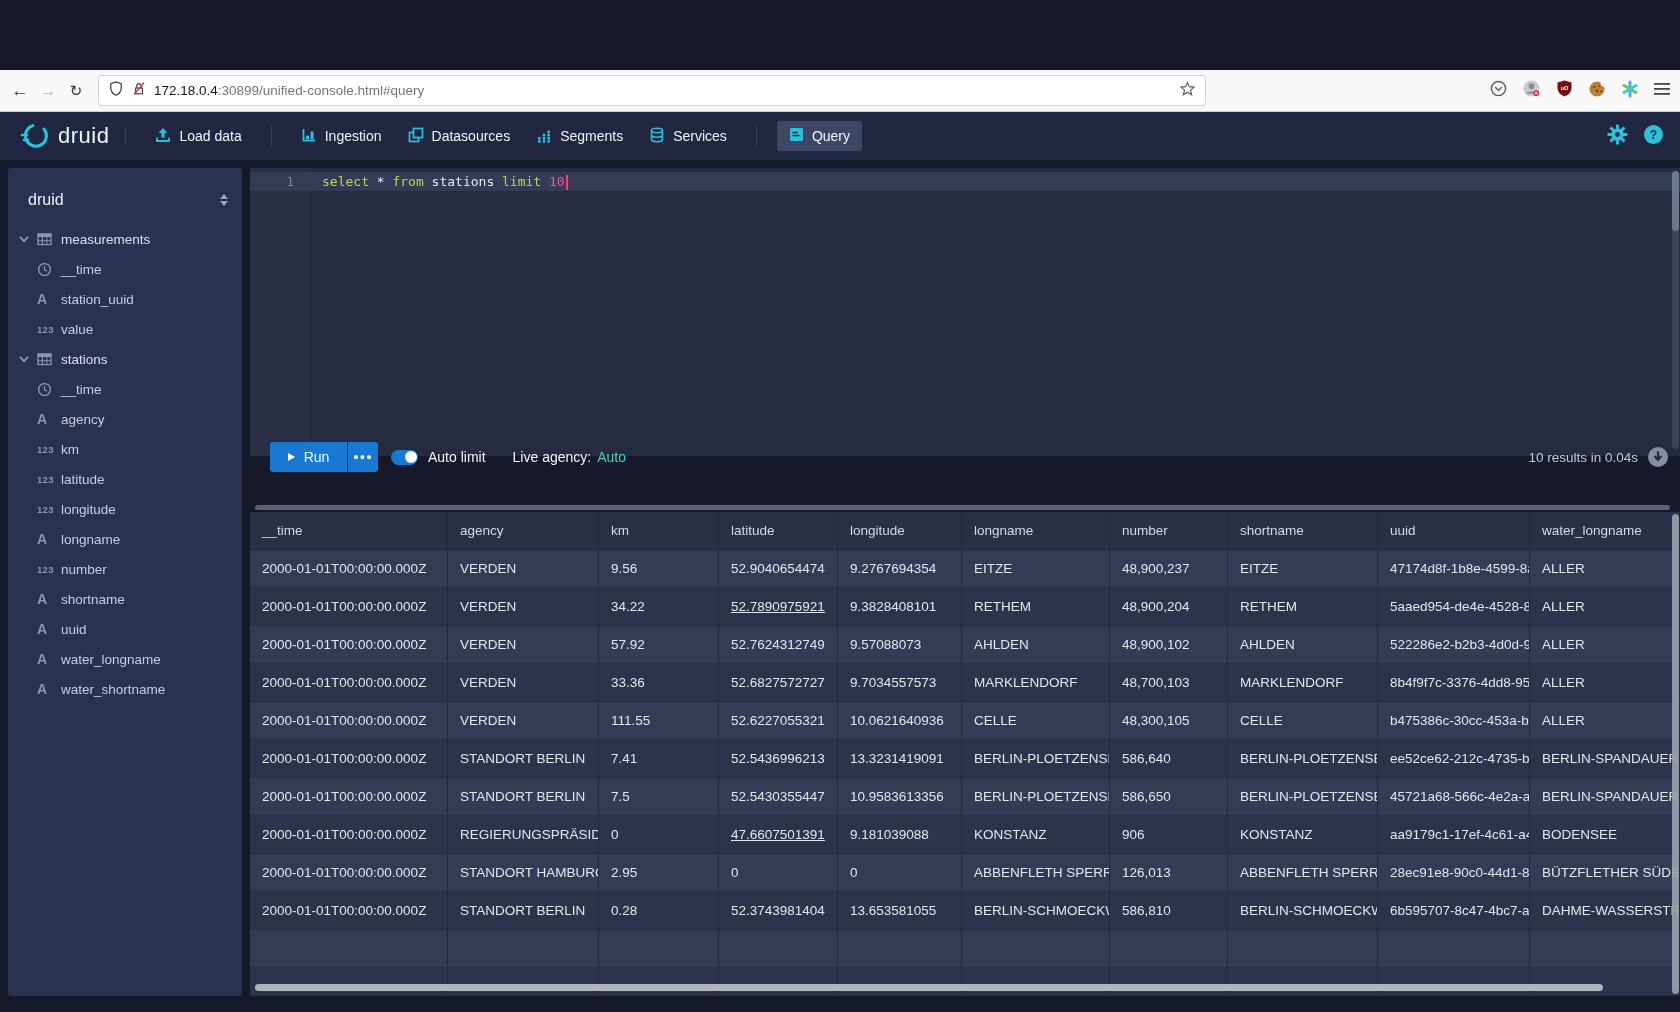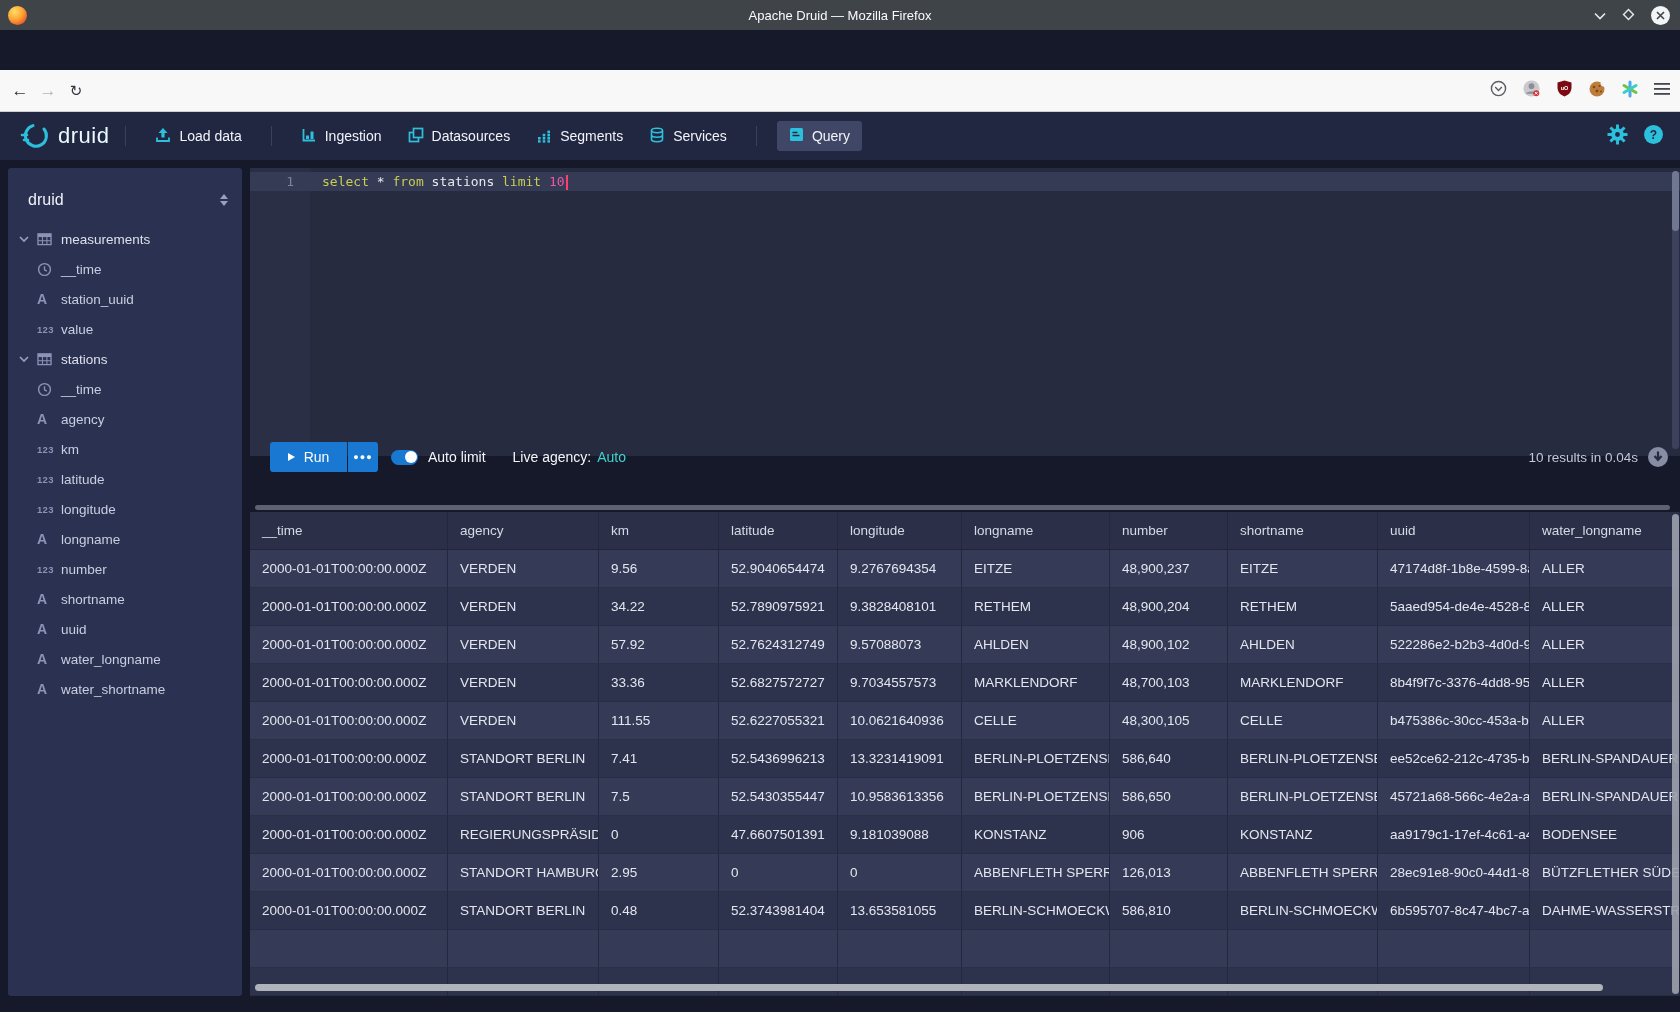--- a/index.html
+++ b/index.html
@@ -94,43 +94,42 @@
   .trow.filler2{height:28px;}
   .trow.filler2 .cell{height:28px;}
   .hscroll{position:absolute;left:5px;bottom:5px;width:1348px;height:7px;background:#b0b3ba;border-radius:4px;}
   .vscroll{position:absolute;right:1px;top:2px;bottom:2px;width:7px;background:#9da1ac;border-radius:4px;opacity:.9;}
 </style>
 </head>
 <body>
 
 <div class="screen">
 
-  <div class="titlebar">
-    <div class="ff-logo"></div>
-    <div class="win-title">Apache Druid — Mozilla Firefox</div>
-    <div class="win-controls">
-      <span class="wc"><svg width="12" height="8" viewBox="0 0 12 8">
-            <polyline points="1,1.5 6,6.5 11,1.5" fill="none" stroke="#e7e9ec" stroke-width="1.6"></polyline>
-          </svg></span>
-      <span class="wc"><svg width="13" height="13" viewBox="0 0 13 13">
-            <rect x="3" y="3" width="7" height="7" fill="none" stroke="#e7e9ec" stroke-width="1.4" transform="rotate(45 6.5 6.5)"></rect>
-          </svg></span>
-      <span class="wc-close">
-          <svg width="9" height="9" viewBox="0 0 9 9">
-            <path d="M1 1 L8 8 M8 1 L1 8" stroke="#3f4449" stroke-width="1.6"></path>
-          </svg>
-        </span>
-    </div>
-  </div>
 
 
   <div class="navbar">
     <span class="nav-btn" style="margin-left:6px;">←</span>
     <span class="nav-btn disabled">→</span>
     <span class="nav-btn" style="font-size:15px;">↻</span>
+    <div class="urlbar">
+      <span><svg width="14" height="15" viewBox="0 0 16 17">
+            <path d="M8 1 L14 3 V7.5 C14 11.5 11.5 14.5 8 16 C4.5 14.5 2 11.5 2 7.5 V3 Z" fill="none" stroke="#45474f" stroke-width="1.5"></path>
+          </svg></span>
+      <span style="margin-left:9px;"><svg width="14" height="15" viewBox="0 0 16 17">
+            <path d="M5.5 8 V5.5 a2.5 2.5 0 0 1 5 0 V8" fill="none" stroke="#45474f" stroke-width="1.4"></path>
+            <rect x="4" y="8" width="8" height="6.5" fill="none" stroke="#45474f" stroke-width="1.4"></rect>
+            <path d="M2.5 15 L13.5 2" stroke="#e22850" stroke-width="1.6"></path>
+          </svg></span>
+      <span class="url-host">172.18.0.4</span>
+        <span class="url-path">:30899/unified-console.html#query</span>
+      <span class="spacer"></span>
+      <span><svg width="15" height="15" viewBox="0 0 16 16">
+            <path d="M8 1.5 L10 6 L15 6.5 L11.2 9.8 L12.4 14.7 L8 12 L3.6 14.7 L4.8 9.8 L1 6.5 L6 6 Z" fill="none" stroke="#5b5b66" stroke-width="1.2"></path>
+          </svg></span>
+    </div>
     <div class="nav-right">
       <span><svg width="17" height="17" viewBox="0 0 18 18">
             <circle cx="9" cy="9" r="7.5" fill="none" stroke="#5b5b66" stroke-width="1.5"></circle>
             <polyline points="5.5,7.5 9,11 12.5,7.5" fill="none" stroke="#5b5b66" stroke-width="1.5"></polyline>
           </svg></span>
       <span><svg width="19" height="19" viewBox="0 0 20 20">
             <circle cx="10" cy="10" r="8.5" fill="#c9c9ce"></circle>
             <circle cx="10" cy="7.5" r="3" fill="#8d8d96"></circle>
             <path d="M4 15.5 C5.5 12.5 14.5 12.5 16 15.5" fill="#8d8d96"></path>
             <circle cx="15" cy="15" r="3.2" fill="#d7373f"></circle>
@@ -428,21 +427,21 @@
           <div class="cell" style="width: 148px;">EITZE</div>
           <div class="cell" style="width: 118px;">48,900,237</div>
           <div class="cell" style="width: 150px;">EITZE</div>
           <div class="cell" style="width: 152px;">47174d8f-1b8e-4599-8a</div>
           <div class="cell" style="width: 150px;">ALLER</div>
         </div>
         <div class="trow even">
           <div class="cell" style="width: 198px;">2000-01-01T00:00:00.000Z</div>
           <div class="cell" style="width: 151px;">VERDEN</div>
           <div class="cell" style="width: 120px;">34.22</div>
-          <div class="cell" style="width: 119px;">52.7890975921</div>
+          <div class="cell" style="width: 119px; text-decoration: underline;">52.7890975921</div>
           <div class="cell" style="width: 124px;">9.3828408101</div>
           <div class="cell" style="width: 148px;">RETHEM</div>
           <div class="cell" style="width: 118px;">48,900,204</div>
           <div class="cell" style="width: 150px;">RETHEM</div>
           <div class="cell" style="width: 152px;">5aaed954-de4e-4528-8f</div>
           <div class="cell" style="width: 150px;">ALLER</div>
         </div>
         <div class="trow odd">
           <div class="cell" style="width: 198px;">2000-01-01T00:00:00.000Z</div>
           <div class="cell" style="width: 151px;">VERDEN</div>
@@ -500,21 +499,21 @@
           <div class="cell" style="width: 148px;">BERLIN-PLOETZENSEE U</div>
           <div class="cell" style="width: 118px;">586,650</div>
           <div class="cell" style="width: 150px;">BERLIN-PLOETZENSEE U</div>
           <div class="cell" style="width: 152px;">45721a68-566c-4e2a-a6</div>
           <div class="cell" style="width: 150px;">BERLIN-SPANDAUER-S</div>
         </div>
         <div class="trow even">
           <div class="cell" style="width: 198px;">2000-01-01T00:00:00.000Z</div>
           <div class="cell" style="width: 151px;">REGIERUNGSPRÄSIDIUM</div>
           <div class="cell" style="width: 120px;">0</div>
-          <div class="cell" style="width: 119px;">47.6607501391</div>
+          <div class="cell" style="width: 119px; text-decoration: underline;">47.6607501391</div>
           <div class="cell" style="width: 124px;">9.181039088</div>
           <div class="cell" style="width: 148px;">KONSTANZ</div>
           <div class="cell" style="width: 118px;">906</div>
           <div class="cell" style="width: 150px;">KONSTANZ</div>
           <div class="cell" style="width: 152px;">aa9179c1-17ef-4c61-a48</div>
           <div class="cell" style="width: 150px;">BODENSEE</div>
         </div>
         <div class="trow odd">
           <div class="cell" style="width: 198px;">2000-01-01T00:00:00.000Z</div>
           <div class="cell" style="width: 151px;">STANDORT HAMBURG</div>
@@ -523,21 +522,21 @@
           <div class="cell" style="width: 124px;">0</div>
           <div class="cell" style="width: 148px;">ABBENFLETH SPERRWEI</div>
           <div class="cell" style="width: 118px;">126,013</div>
           <div class="cell" style="width: 150px;">ABBENFLETH SPERRWEI</div>
           <div class="cell" style="width: 152px;">28ec91e8-90c0-44d1-8f</div>
           <div class="cell" style="width: 150px;">BÜTZFLETHER SÜDERE</div>
         </div>
         <div class="trow even">
           <div class="cell" style="width: 198px;">2000-01-01T00:00:00.000Z</div>
           <div class="cell" style="width: 151px;">STANDORT BERLIN</div>
-          <div class="cell" style="width: 120px;">0.48</div>
+          <div class="cell" style="width: 120px;">0.28</div>
           <div class="cell" style="width: 119px;">52.3743981404</div>
           <div class="cell" style="width: 124px;">13.653581055</div>
           <div class="cell" style="width: 148px;">BERLIN-SCHMOECKWITZ</div>
           <div class="cell" style="width: 118px;">586,810</div>
           <div class="cell" style="width: 150px;">BERLIN-SCHMOECKWITZ</div>
           <div class="cell" style="width: 152px;">6b595707-8c47-4bc7-a8</div>
           <div class="cell" style="width: 150px;">DAHME-WASSERSTRAS</div>
         </div>
         <div class="trow odd">
           <div class="cell" style="width: 198px;"></div>

